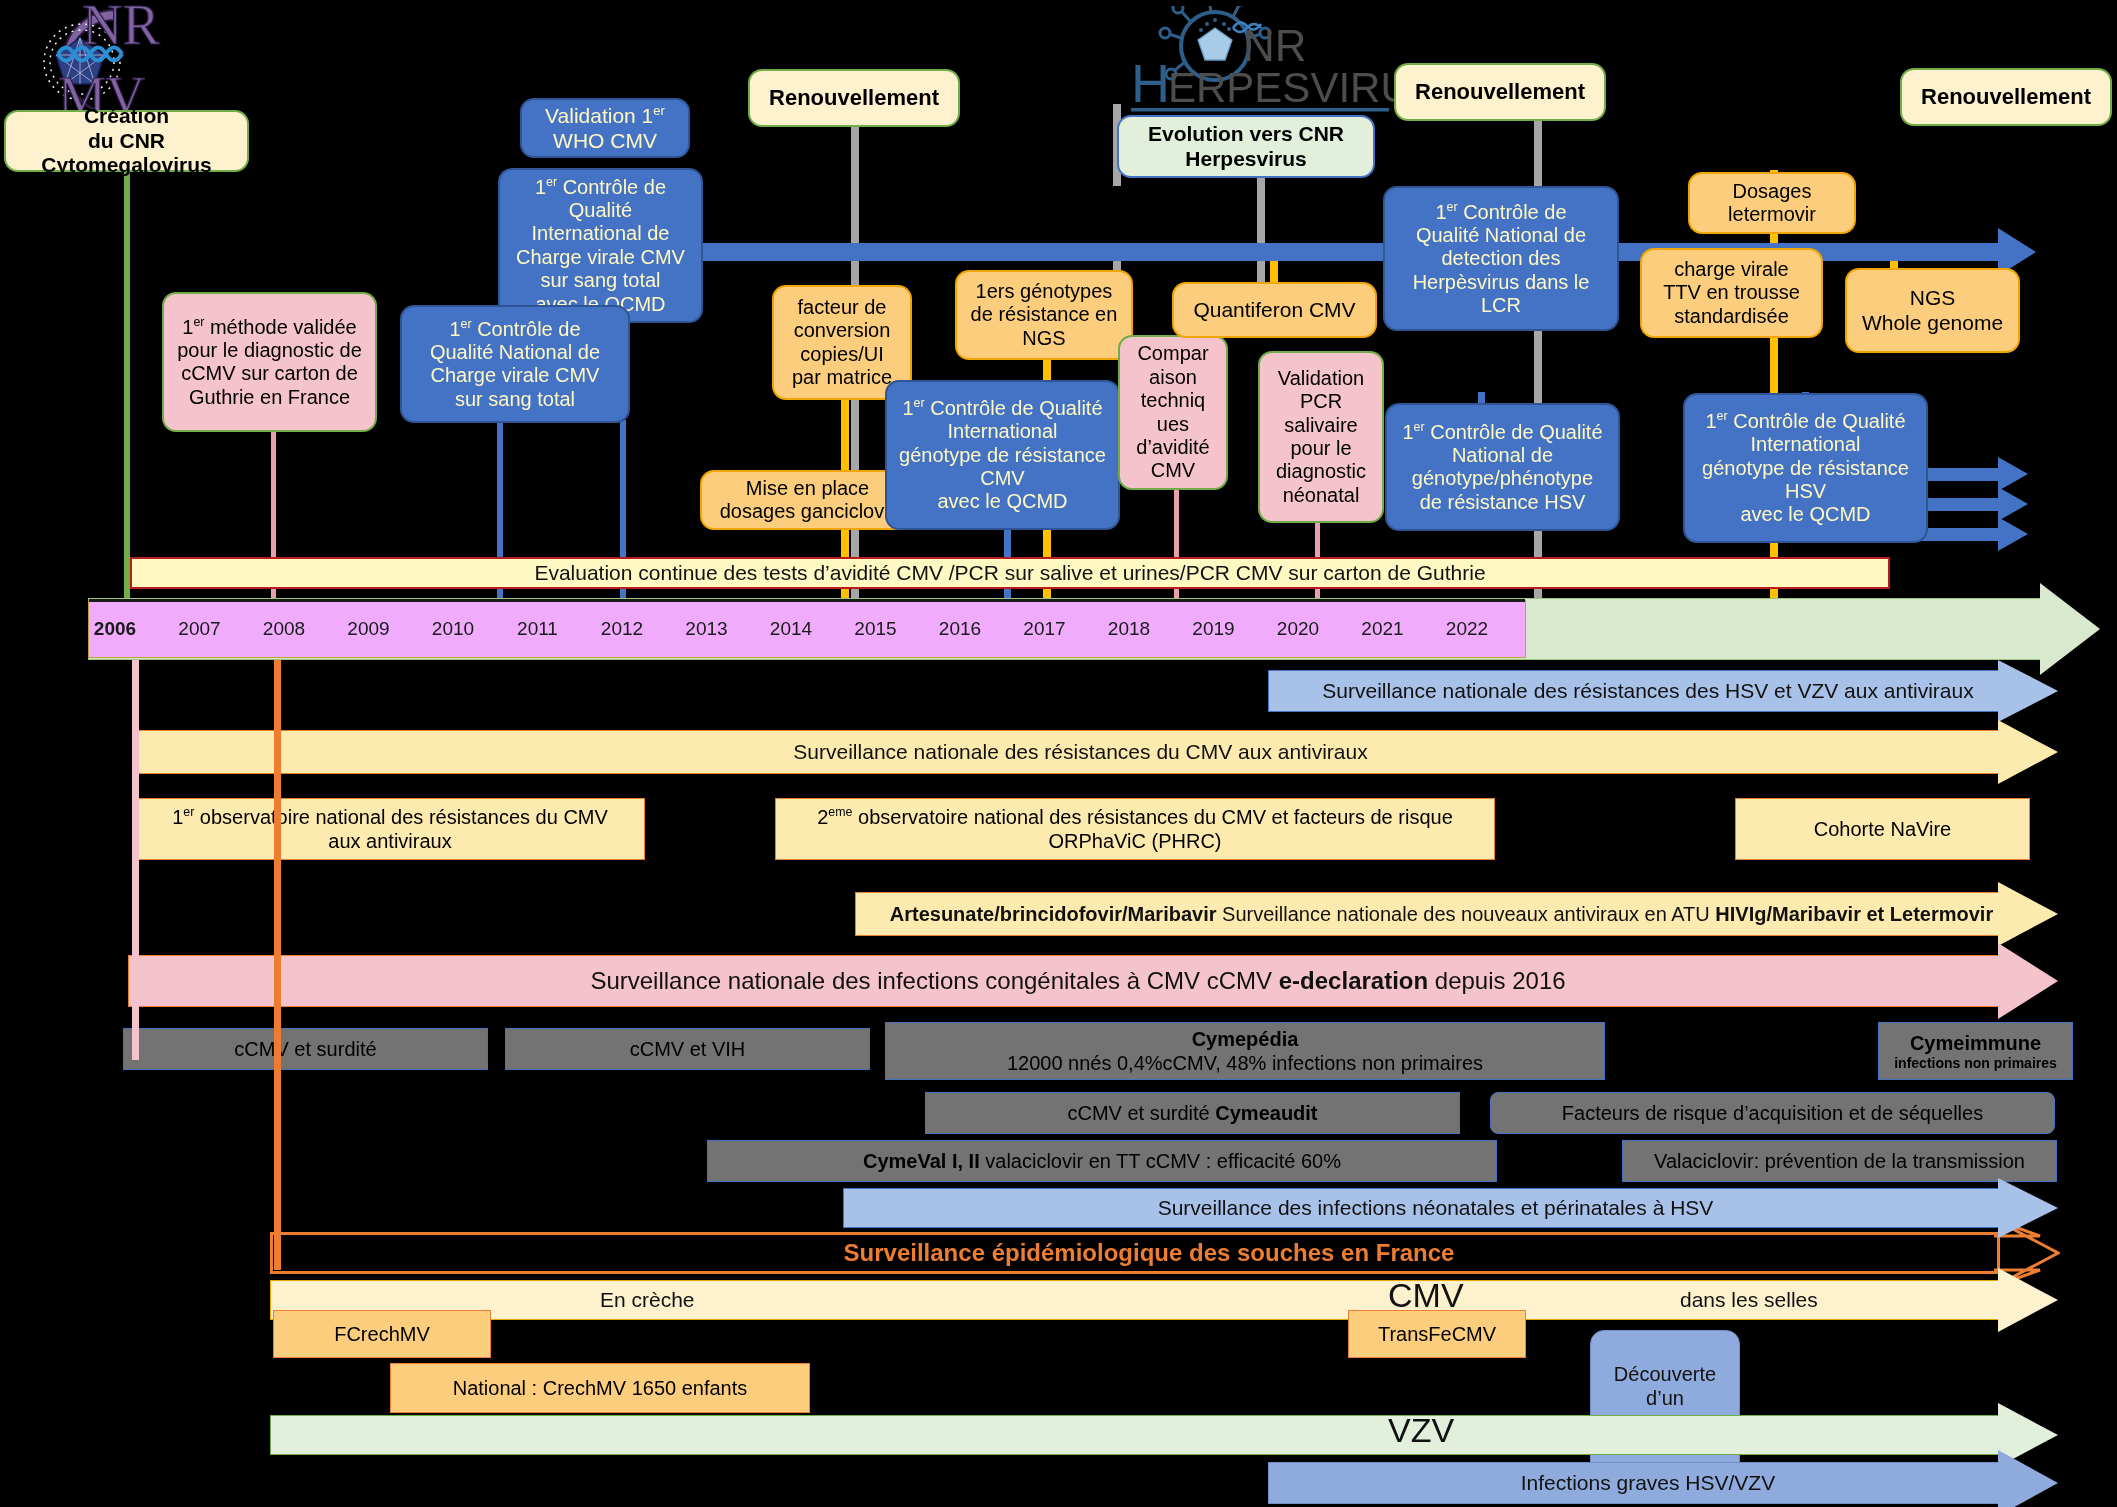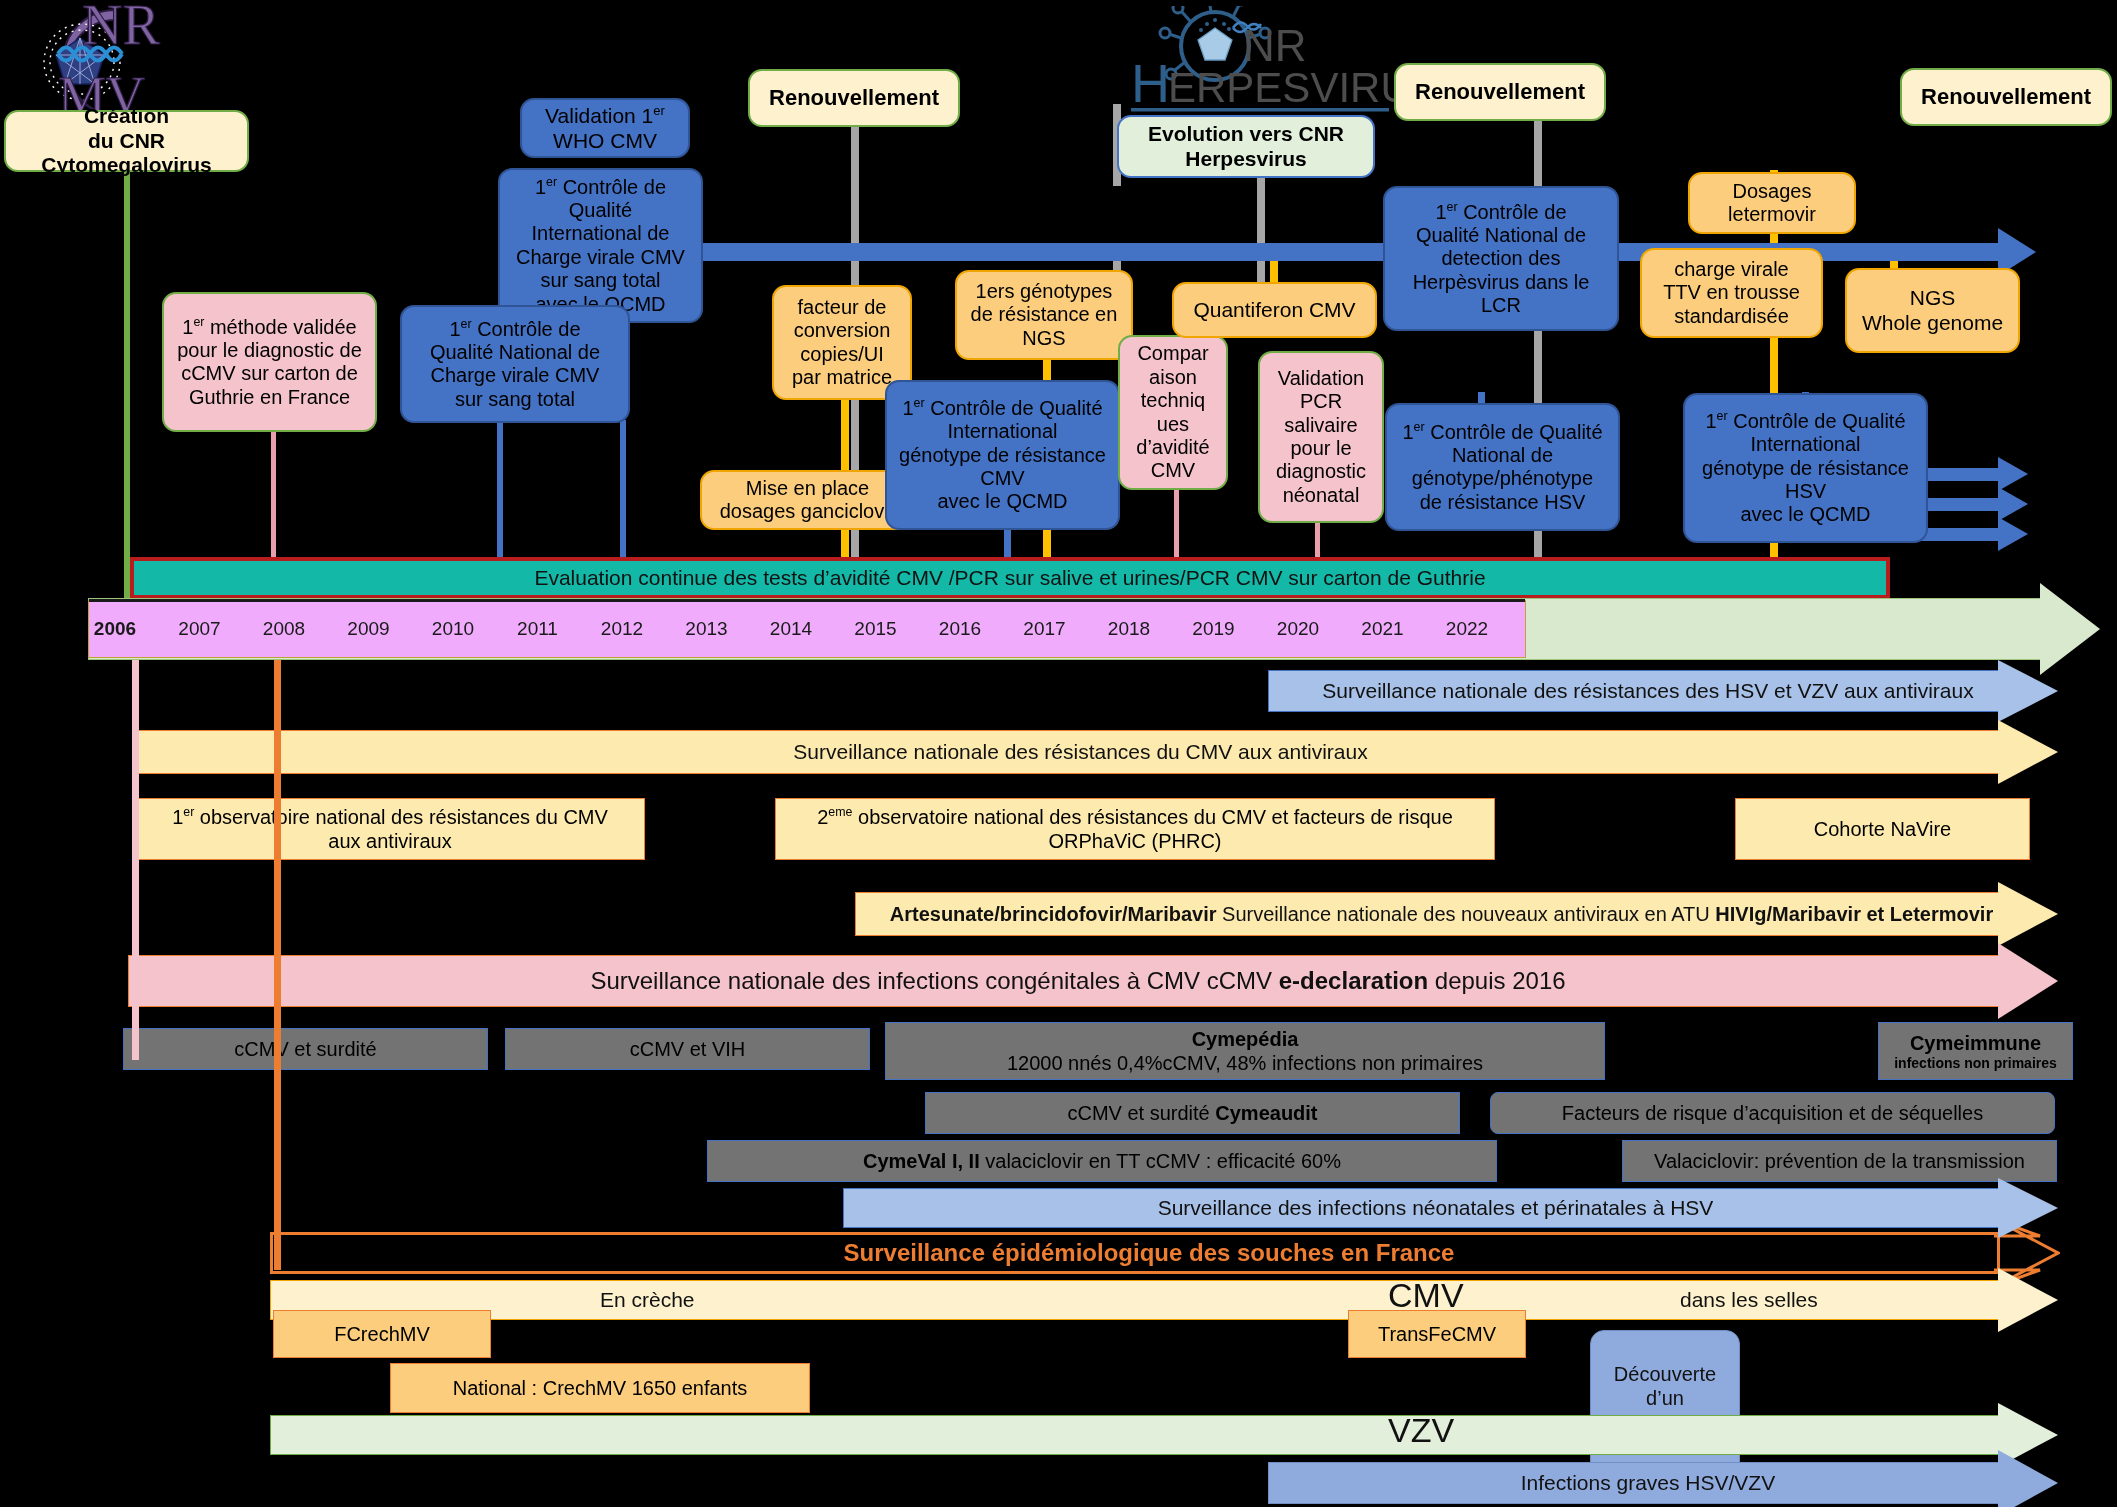--- a/index.html
+++ b/index.html
@@ -17,21 +17,21 @@
 
   
   .rbox {
     position:absolute;
     border-radius: 14px;
     display:flex; align-items:center; justify-content:center;
     text-align:center;
     line-height:1.17;
     padding:4px 8px;
   }
-  .rbox.blue   { background:#4472c4; border:2px solid #2f5597; color:#000000; }
+  .rbox.blue   { background:#4472c4; border:2px solid #2f5597; color:#fef9c3; }
   .rbox.orange { background:#fbcd7d; border:2px solid #f0a500; color:#000; }
   .rbox.pink   { background:#f5c3cb; border:2px solid #70ad47; color:#000; }
   .rbox.cream  { background:#fdf2cd; border:2px solid #70ad47; color:#000; font-weight:bold;}
   .rbox.green  { background:#e2efda; border:2px solid #4472c4; color:#000; font-weight:bold;}
 
   
   .stem { position:absolute; }
 
   
   #axis {
@@ -317,21 +317,21 @@
   </div>
 
   <div class="rbox blue" style="left:1683px;top:393px;width:245px;height:150px;font-size:20px;">
     <span style="white-space:pre-line">1<sup>er</sup> Contrôle de Qualité
 International
 génotype de résistance
 HSV
 avec le QCMD</span>
   </div>
 
-  <div class="abs" style="left:130px;top:557px;width:1760px;height:42px;background:#14b8a6;border:4px solid #b91c1c;display:flex;align-items:center;justify-content:center;">
+  <div class="abs" style="left:130px;top:557px;width:1760px;height:32px;background:#fef9c3;border:2px solid #b91c1c;display:flex;align-items:center;justify-content:center;">
     <span style="font-size:21px;color:#111;">Evaluation continue  des tests d’avidité CMV /PCR sur salive et urines/PCR CMV sur carton de Guthrie</span>
   </div>
 
   <div class="abs" style="left:88px;top:598px;width:1955px;height:62px;background:#d9e9cd;border:1px solid #9cc47a;"></div>
   <div class="abs" style="left:2040px;top:583px;width:0;height:0;border-top:46px solid transparent;border-bottom:46px solid transparent;border-left:60px solid #d9e9cd;"></div>
 
   <div id="axis" style="left: 88px; top: 600px; width: 1438px; height: 58px;">
     <div class="abs" style="left:0;top:-2px;width:100%;height:3px;background:#1a1a1a;"></div>
   <div class="yr first" style="left: 26px;">2006</div>
       <div class="yr" style="left: 110.5px;">2007</div>

